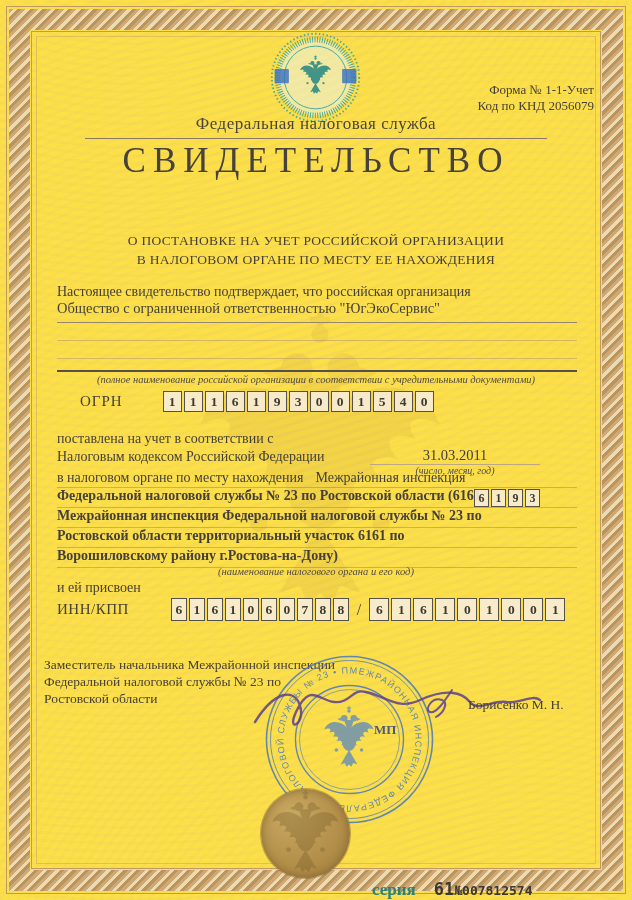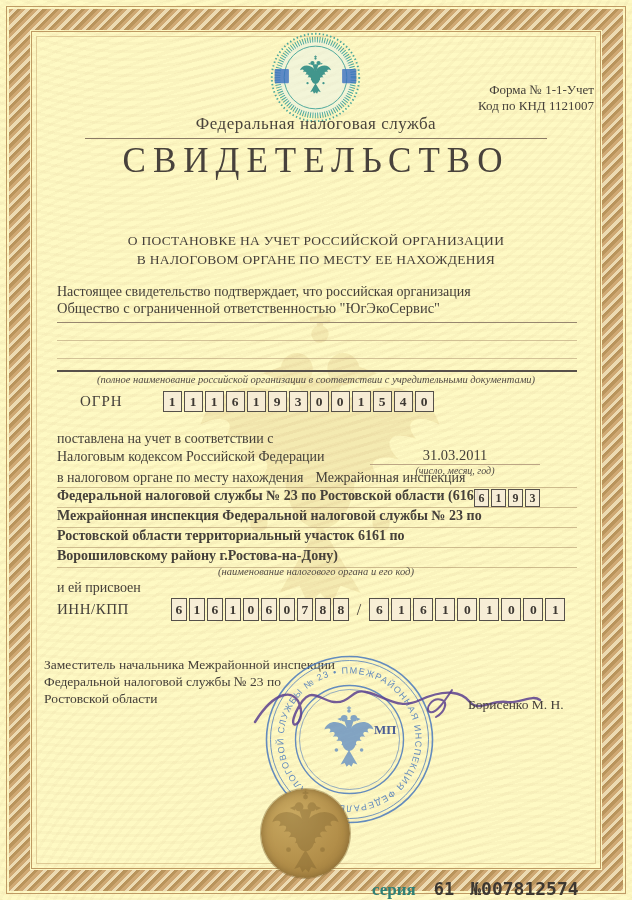--- a/index.html
+++ b/index.html
@@ -1,16 +1,16 @@
 <!DOCTYPE html>
 <html><head>
 <meta charset="utf-8">
 <style>
   html,body{margin:0;padding:0;background:#ddd3c0;}
-  .page{position:relative;width:632px;height:900px;background:#fef9c3;overflow:hidden;
+  .page{position:relative;width:632px;height:900px;background:#fde047;overflow:hidden;
         font-family:"Liberation Serif",serif;color:#45403a;}
   .texture{position:absolute;inset:0;pointer-events:none;background:
     repeating-radial-gradient(circle at 20% -30%, rgba(205,175,130,.08) 0 3px, transparent 3px 8px),
     repeating-radial-gradient(circle at 85% 130%, rgba(205,175,130,.07) 0 3px, transparent 3px 8px);}
   .frame-band{position:absolute;inset:9px;border:21px solid;pointer-events:none;
     border-image:repeating-linear-gradient(135deg,#cfa873 0 3px,#ecdab2 3px 6px,#b9945c 6px 9px) 21;}
   .frame-line-outer{position:absolute;inset:6px;border:1px solid #bf9a63;pointer-events:none;}
   .frame-line-inner{position:absolute;inset:31px;border:1px solid #bf9a63;pointer-events:none;}
   .frame-line-inner2{position:absolute;inset:36px;border:1px solid rgba(191,154,99,.45);pointer-events:none;}
   .t{position:absolute;}
@@ -30,21 +30,21 @@
   .kpp-cells .cell{width:20px;height:23px;font-size:13.5px;}
   .code-cells .cell{width:15px;height:18px;font-size:12px;}
   .taxline{font-size:14px;font-weight:bold;height:19px;}
   .bodytext{font-size:14px;}
   .goldseal{position:absolute;left:261px;top:789px;width:89px;height:89px;border-radius:50%;
     background:radial-gradient(circle at 35% 30%, #c9a961, #b28e49 60%, #a07c3c);
     box-shadow:0 0 0 1px rgba(122,95,44,.45), inset 0 0 10px rgba(90,68,30,.5);}
   .series-row{position:absolute;left:372px;top:855px;display:flex;align-items:baseline;}
   .series-label{font-size:17px;font-weight:bold;color:#2f8076;}
   .series-value{font-family:"DejaVu Sans Mono",monospace;font-size:17px;font-weight:bold;color:#3c3731;margin-left:18px;margin-top:24px;}
-  .series-number{font-family:"DejaVu Sans Mono",monospace;font-size:18px;font-weight:bold;color:#3c3731;margin-left:16px;}
+  .series-number{font-family:"DejaVu Sans Mono",monospace;font-size:13px;font-weight:bold;color:#3c3731;}
 </style>
 </head>
 <body>
 
 <svg width="0" height="0" style="position:absolute" aria-hidden="true">
   <defs>
     <g id="eagle">
       <path d="M96,78 C70,48 28,50 18,82 C34,74 44,80 34,92 C52,86 58,94 46,106 C62,102 70,108 58,120 C74,116 82,122 74,134 C84,132 92,138 96,146 Z"></path>
       <g transform="matrix(-1,0,0,1,200,0)">
         <path d="M96,78 C70,48 28,50 18,82 C34,74 44,80 34,92 C52,86 58,94 46,106 C62,102 70,108 58,120 C74,116 82,122 74,134 C84,132 92,138 96,146 Z"></path>
@@ -81,21 +81,21 @@
     <circle cx="50" cy="50" r="46" fill="none" stroke="#49a79b" stroke-width="2" stroke-dasharray="1.5 2.5"></circle>
     <circle cx="50" cy="50" r="40" fill="rgba(233,242,233,.55)" stroke="#49a79b" stroke-width="6" stroke-dasharray="1 1.6"></circle>
     <circle cx="50" cy="50" r="33" fill="none" stroke="#49a79b" stroke-width="1"></circle>
     <rect x="7" y="41" width="15" height="15" fill="#3a6fc0" opacity=".8" rx="1"></rect>
     <rect x="78" y="41" width="15" height="15" fill="#3a6fc0" opacity=".8" rx="1"></rect>
     <use href="#eagle" transform="translate(30,26) scale(0.2)" fill="#2f8c84" opacity=".9"></use>
   </svg>
 
   <div class="t" style="right:38px;top:82px;text-align:right;font-size:13px;line-height:16px;">
     <div>Форма № 1-1-Учет</div>
-    <div>Код по КНД 1121007</div>
+    <div>Код по КНД 2056079</div>
   </div>
 
   <div class="t center b" style="top:114px;font-size:17px;letter-spacing:.5px;color:#4a443c;">Федеральная налоговая служба</div>
   <div class="rule" style="left:85px;width:462px;top:138px;"></div>
 
   <div class="t center b" style="top:231px;font-size:13.5px;line-height:19px;color:#453f3a;letter-spacing:.3px;">
     <div>О ПОСТАНОВКЕ НА УЧЕТ РОССИЙСКОЙ ОРГАНИЗАЦИИ</div>
     <div>В НАЛОГОВОМ ОРГАНЕ  ПО МЕСТУ ЕЕ НАХОЖДЕНИЯ</div>
   </div>
 

